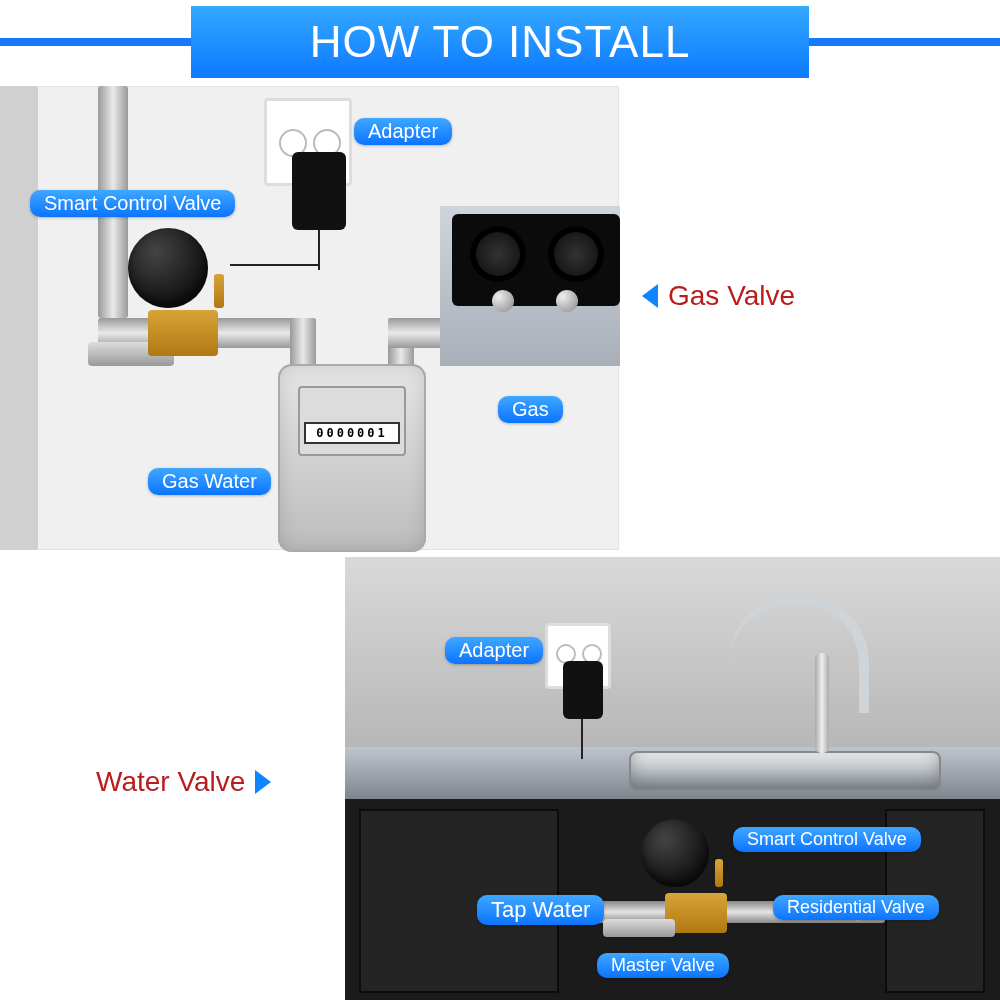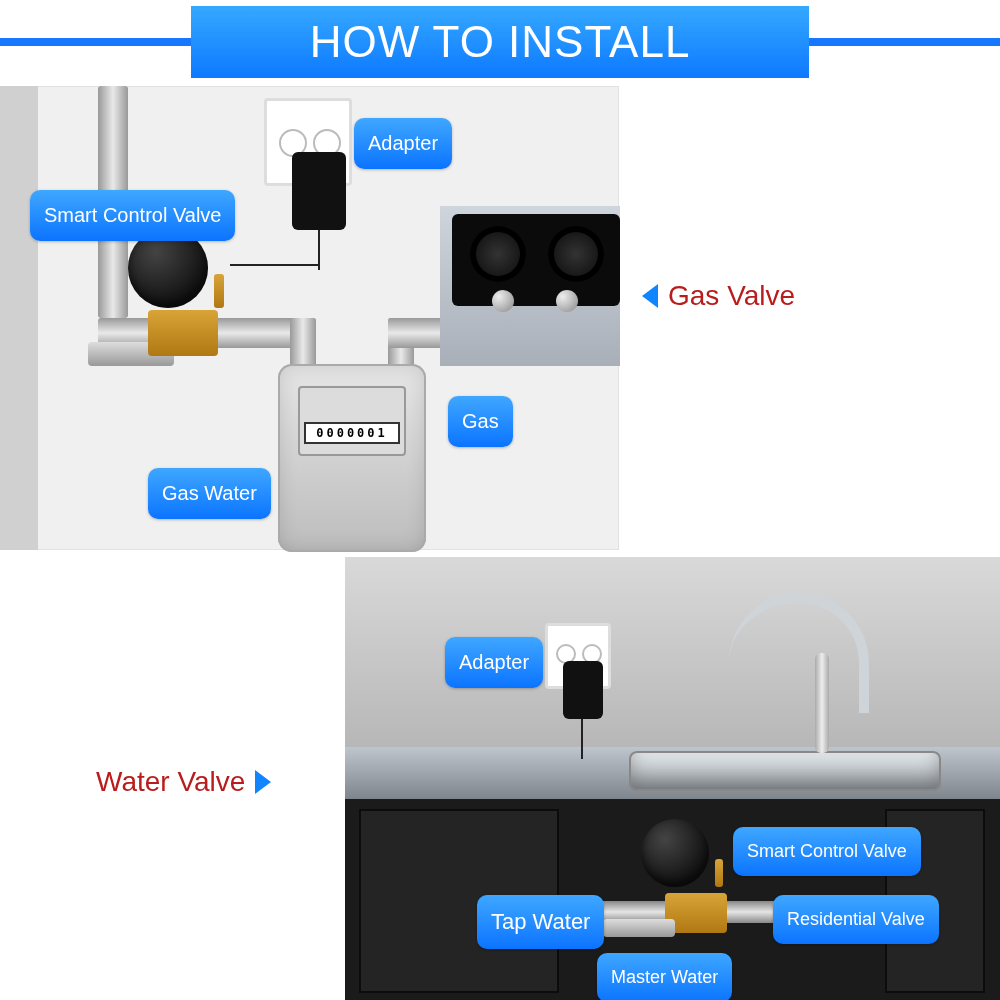--- a/index.html
+++ b/index.html
@@ -9,21 +9,21 @@
   
   .title-wrap{position:absolute;left:0;top:6px;width:1000px;height:72px;}
   .title-wrap::before{content:"";position:absolute;left:0;top:32px;width:1000px;height:8px;background:#1877ff}
   .title{position:absolute;left:191px;top:0;width:618px;height:72px;background:linear-gradient(180deg,#35a8ff 0%,#0d79ff 100%);color:#fff;text-align:center;font-size:44px;font-weight:500;letter-spacing:1px;line-height:72px}
 
   
   .gas-scene{position:absolute;left:0;top:86px;width:619px;height:464px;background:#f0f0f0;box-shadow:inset 0 0 0 1px #e2e2e2}
   .water-scene{position:absolute;left:345px;top:557px;width:655px;height:443px;background:#5b5b5b}
 
   
-  .pill{position:absolute;background:linear-gradient(180deg,#3fa7ff 0%,#0b74ff 100%);color:#fff;border-radius:10px;padding:14px 14px;font-size:20px;font-weight:500;white-space:nowrap;box-shadow:0 1px 3px rgba(0,0,0,.25)}
+  .pill{position:absolute;background:linear-gradient(180deg,#3fa7ff 0%,#0b74ff 100%);color:#fff;border-radius:10px;padding:2px 14px;font-size:20px;font-weight:500;white-space:nowrap;box-shadow:0 1px 3px rgba(0,0,0,.25)}
 
   
   .callout{position:absolute;color:#b91c1c;font-size:28px;font-weight:500;display:flex;align-items:center;gap:10px}
   .chev{display:inline-block;border-style:solid}
   .chev-left{border-width:12px 16px 12px 0;border-color:transparent #1185ff transparent transparent}
   .chev-right{border-width:12px 0 12px 16px;border-color:transparent transparent transparent #1185ff}
 
   
   .wall-dark{position:absolute;background:#b3b3b3}
   .pipeV{position:absolute;width:30px;background:linear-gradient(90deg,#999 0%,#e9e9e9 50%,#999 100%);border-radius:3px}
@@ -106,21 +106,21 @@
 
     <div class="counter" style="left:440px;top:120px;width:180px;height:160px"></div>
     <div class="cooktop" style="left:452px;top:128px;width:168px;height:92px"></div>
     <div class="burner" style="left:470px;top:140px;width:56px;height:56px"></div>
     <div class="burner" style="left:548px;top:140px;width:56px;height:56px"></div>
     <div class="knob" style="left:492px;top:204px"></div>
     <div class="knob" style="left:556px;top:204px"></div>
 
     <div class="pill" style="left:30px;top:104px">Smart Control Valve</div>
     <div class="pill" style="left:354px;top:32px">Adapter</div>
-    <div class="pill" style="left:448px;top:310px">Gas</div>
+    <div class="pill" style="left:498px;top:310px">Gas</div>
     <div class="pill" style="left:148px;top:382px">Gas Water</div>
   </div>
 
   <div class="callout" style="left:642px;top:280px">
     <span class="chev chev-left"></span>
     <span>Gas Valve</span>
   </div>
 
   <div class="callout" style="left:96px;top:766px">
     <span>Water Valve</span>
@@ -155,16 +155,16 @@
     <div class="valve-body" style="left:296px;top:262px;width:68px;height:68px"></div>
     <div class="brass" style="left:370px;top:302px;width:8px;height:28px;border-radius:3px"></div>
 
     <div class="arrow arrow-l" style="left:156px;top:346px"></div>
     <div class="arrow arrow-r" style="left:512px;top:346px"></div>
 
     <div class="pill" style="left:100px;top:80px">Adapter</div>
     <div class="pill" style="left:388px;top:270px;font-size:18px">Smart Control Valve</div>
     <div class="pill" style="left:132px;top:338px;font-size:22px">Tap Water</div>
     <div class="pill" style="left:428px;top:338px;font-size:18px">Residential Valve</div>
-    <div class="pill" style="left:252px;top:396px;font-size:18px">Master Water</div>
+    <div class="pill" style="left:252px;top:396px;font-size:18px">Master Valve</div>
   </div>
 
 </div>
 
 </body></html>

